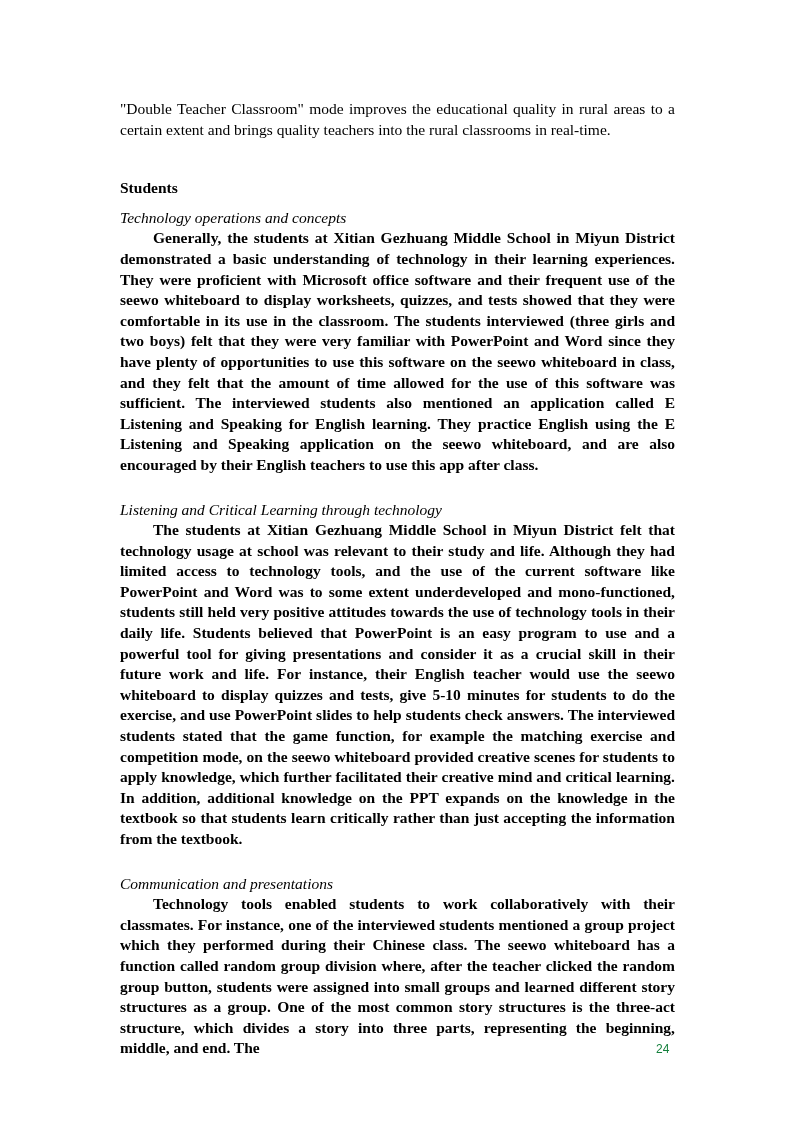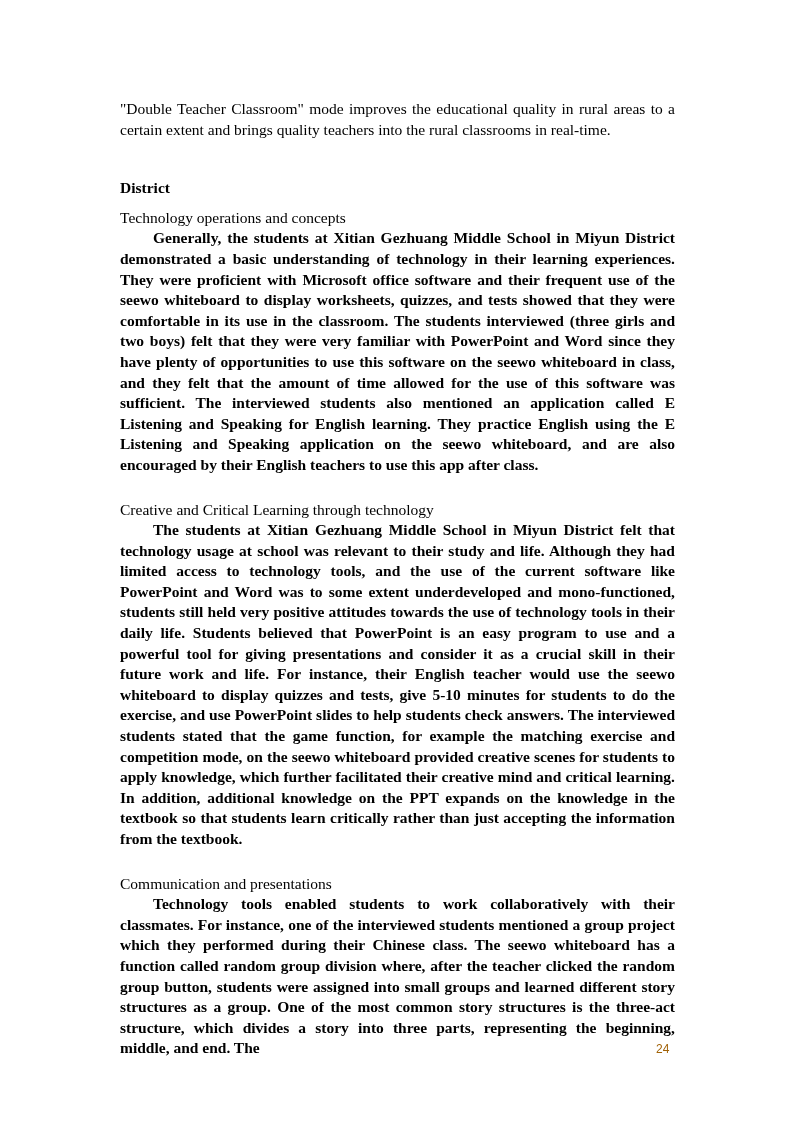--- a/index.html
+++ b/index.html
@@ -33,52 +33,53 @@
     text-indent: 33px;
     font-weight: bold;
   }
   .section-title {
     font-size: 15.5px;
     font-weight: bold;
     margin: 38px 0 9px 0;
     text-align: left;
   }
   .subheading {
+    font-style: italic;
     margin: 0;
     text-align: left;
   }
   .subsection + .subsection {
     margin-top: 24px;
   }
   .page-number {
     position: absolute;
     top: 1042px;
     left: 656px;
     font-family: "Liberation Sans", "DejaVu Sans", sans-serif;
     font-size: 12px;
-    color: #a16207;
+    color: #15803d;
   }
 </style>
 </head>
 <body>
 
 <div class="page">
   <div class="content">
 
     <p class="para">"Double Teacher Classroom" mode improves the educational quality in rural areas to a certain extent and brings quality teachers into the rural classrooms in real-time.</p>
 
-    <h3 class="section-title">District</h3>
+    <h3 class="section-title">Students</h3>
 
     <div class="subsection">
       <p class="subheading">Technology operations and concepts</p>
       <p class="para indent">Generally, the students at Xitian Gezhuang Middle School in Miyun District demonstrated a basic understanding of technology in their learning experiences. They were proficient with Microsoft office software and their frequent use of the seewo whiteboard to display worksheets, quizzes, and tests showed that they were comfortable in its use in the classroom. The students interviewed (three girls and two boys) felt that they were very familiar with PowerPoint and Word since they have plenty of opportunities to use this software on the seewo whiteboard in class, and they felt that the amount of time allowed for the use of this software was sufficient. The interviewed students also mentioned an application called E Listening and Speaking for English learning. They practice English using the E Listening and Speaking application on the seewo whiteboard, and are also encouraged by their English teachers to use this app after class.</p>
     </div>
 
     <div class="subsection">
-      <p class="subheading">Creative and Critical Learning through technology</p>
+      <p class="subheading">Listening and Critical Learning through technology</p>
       <p class="para indent">The students at Xitian Gezhuang Middle School in Miyun District felt that technology usage at school was relevant to their study and life. Although they had limited access to technology tools, and the use of the current software like PowerPoint and Word was to some extent underdeveloped and mono-functioned, students still held very positive attitudes towards the use of technology tools in their daily life. Students believed that PowerPoint is an easy program to use and a powerful tool for giving presentations and consider it as a crucial skill in their future work and life. For instance, their English teacher would use the seewo whiteboard to display quizzes and tests, give 5-10 minutes for students to do the exercise, and use PowerPoint slides to help students check answers. The interviewed students stated that the game function, for example the matching exercise and competition mode, on the seewo whiteboard provided creative scenes for students to apply knowledge, which further facilitated their creative mind and critical learning. In addition, additional knowledge on the PPT expands on the knowledge in the textbook so that students learn critically rather than just accepting the information from the textbook.</p>
     </div>
 
     <div class="subsection">
       <p class="subheading">Communication and presentations</p>
       <p class="para indent">Technology tools enabled students to work collaboratively with their classmates. For instance, one of the interviewed students mentioned a group project which they performed during their Chinese class. The seewo whiteboard has a function called random group division where, after the teacher clicked the random group button, students were assigned into small groups and learned different story structures as a group. One of the most common story structures is the three-act structure, which divides a story into three parts, representing the beginning, middle, and end. The</p>
     </div>
 
   </div>
 

